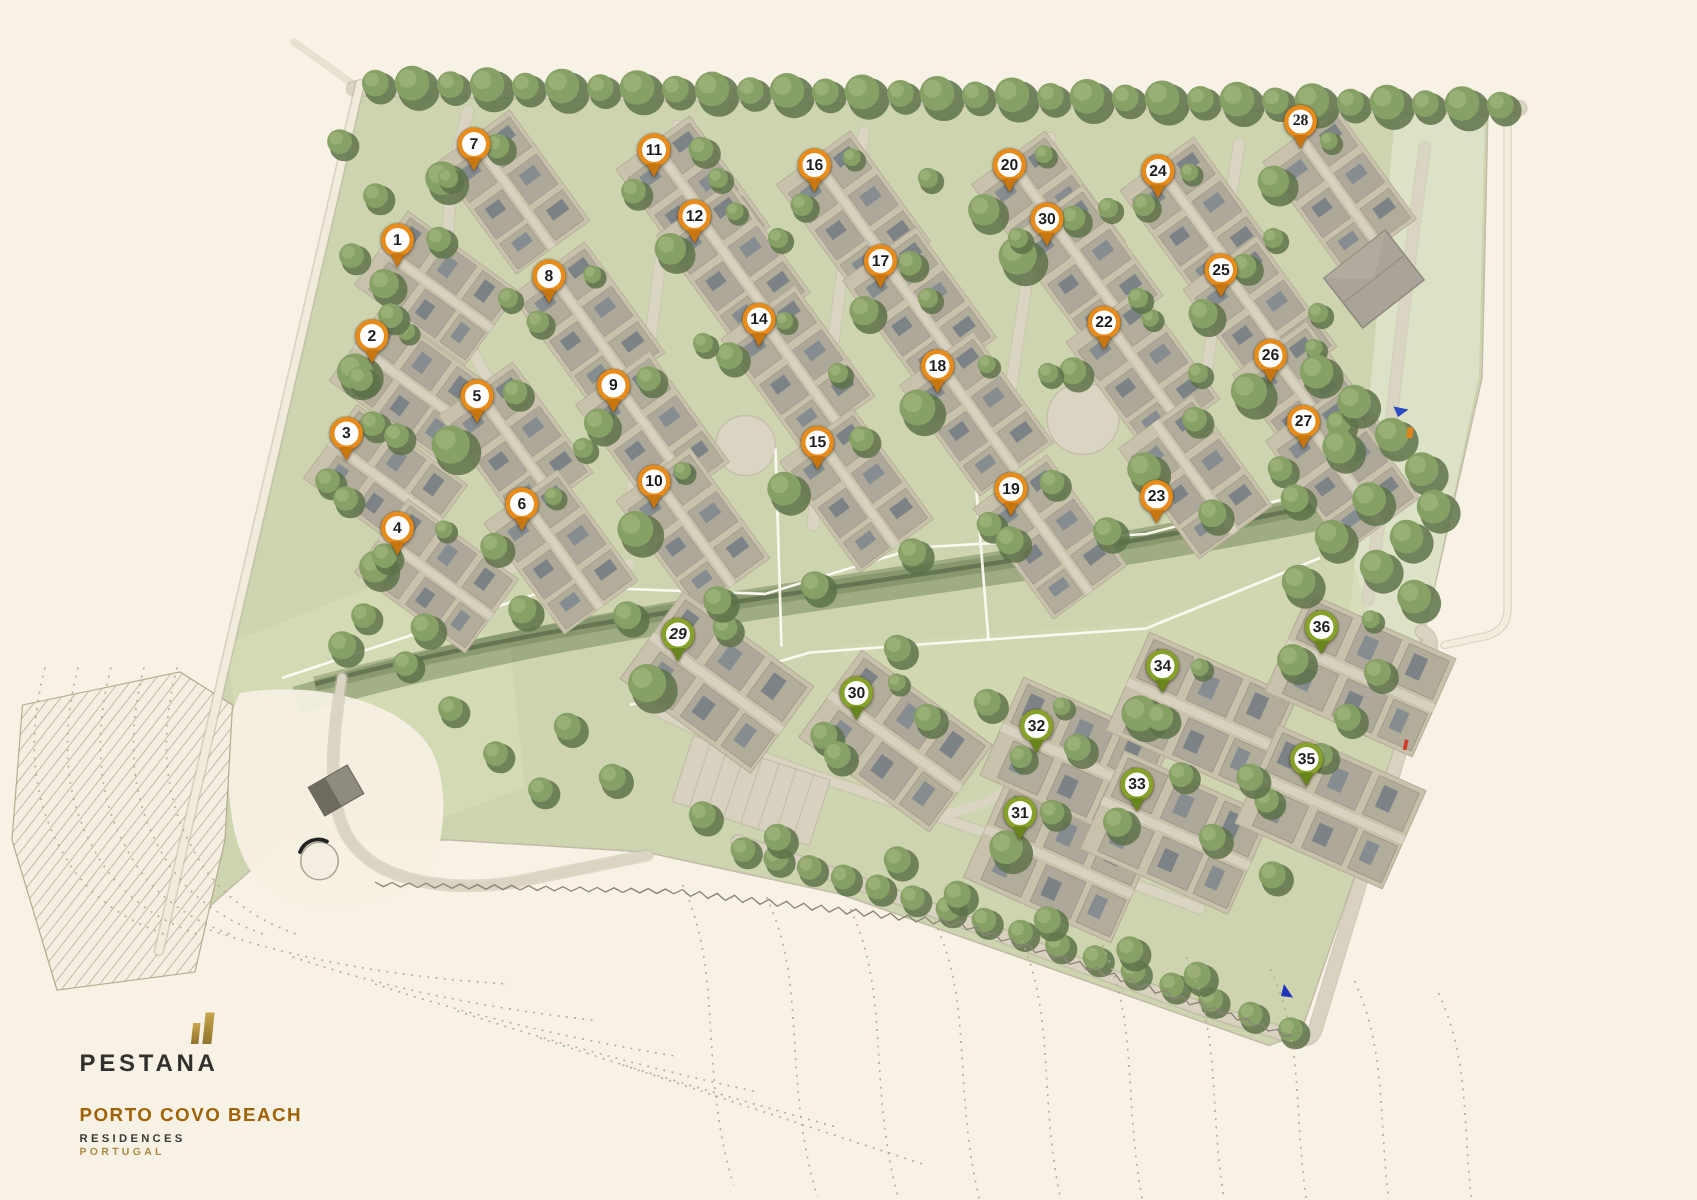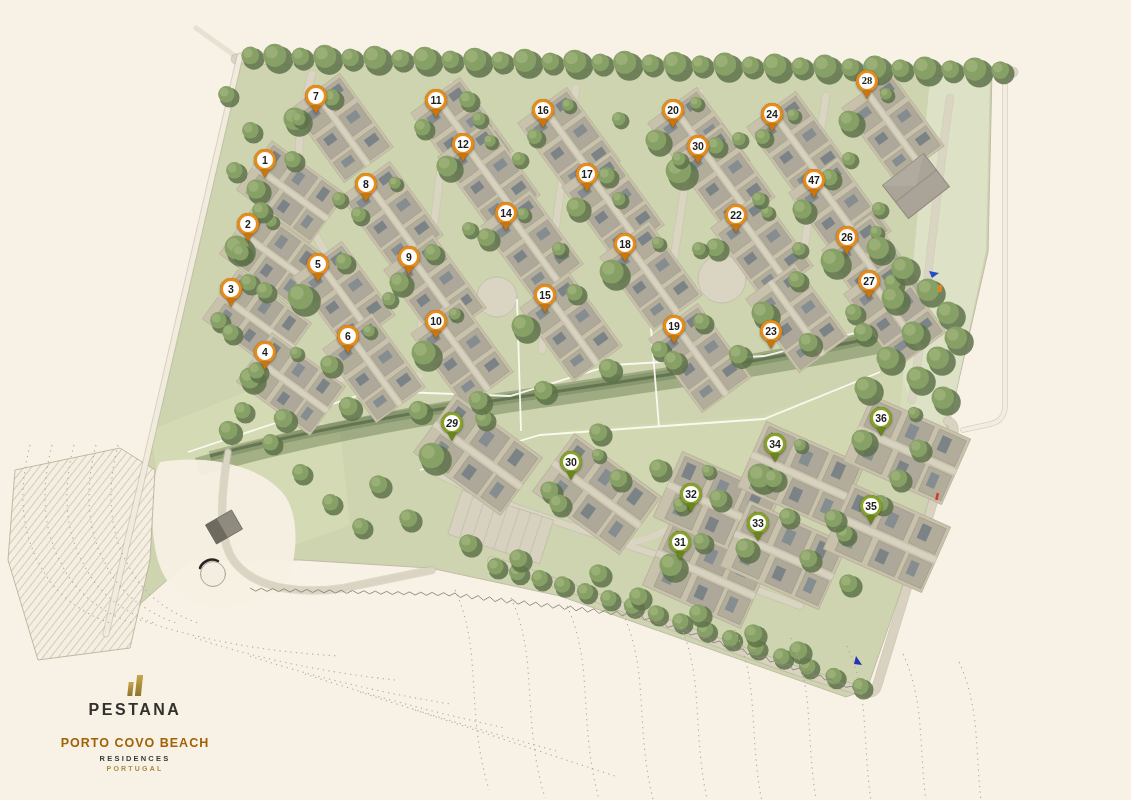--- a/index.html
+++ b/index.html
@@ -13,21 +13,21 @@
        display:flex;align-items:center;justify-content:center;
        transform:translate(-50%,-50%);
        filter:drop-shadow(0 0 .6px rgba(70,45,0,.55)) drop-shadow(0 1px 1px rgba(0,0,0,.35));
        cursor:pointer;z-index:6;}
   .pin .num{font-size:10.5px;font-weight:bold;color:#1e1e1c;line-height:1;}
   .pin::after{content:"";position:absolute;top:calc(100% + 1px);left:50%;margin-left:-5.5px;
        width:0;height:0;border-left:5.5px solid transparent;border-right:5.5px solid transparent;
        border-top:9px solid var(--pt,#c8760f);}
 
   
-  .logo{position:absolute;left:53px;top:668px;width:164px;text-align:center;z-index:4;}
+  .logo{position:absolute;left:53px;top:668px;width:164px;z-index:4;}
   .logo-mark{height:28px;display:flex;align-items:flex-end;justify-content:center;gap:3px;margin-bottom:5px;}
   .logo-mark .bar{display:block;transform:skewX(-6deg);background:linear-gradient(180deg,#c9a54d 0%,#8f742c 100%);}
   .logo-mark .bar.b1{width:5px;height:14px;}
   .logo-mark .bar.b2{width:6px;height:21px;}
   .brand-name{font-size:16px;font-weight:bold;letter-spacing:2.5px;color:#32312d;}
   .brand-property{font-size:12.5px;font-weight:bold;letter-spacing:1px;color:#a16207;margin-top:17px;}
   .brand-sub{font-size:7.5px;font-weight:bold;letter-spacing:2.2px;color:#3a3936;margin-top:4px;}
   .brand-country{font-size:7px;font-weight:bold;letter-spacing:2.2px;color:#ab8c44;margin-top:2px;}
 </style>
 </head>
@@ -546,41 +546,41 @@
       <div class="pin" style="left: 736px; top: 215px; --pc: #e78c1a; --pt: #c8760f;">
       <span class="num">22</span>
     </div>
       <div class="pin" style="left: 771px; top: 286px; margin-top: 45px; --pc: #e78c1a; --pt: #c8760f;">
       <span class="num">23</span>
     </div>
       <div class="pin" style="left: 772px; top: 114px; --pc: #e78c1a; --pt: #c8760f;">
       <span class="num">24</span>
     </div>
       <div class="pin" style="left: 814px; top: 180px; --pc: #e78c1a; --pt: #c8760f;">
-      <span class="num">47</span>
+      <span class="num">25</span>
     </div>
       <div class="pin" style="left: 847px; top: 237px; --pc: #e78c1a; --pt: #c8760f;">
       <span class="num">26</span>
     </div>
       <div class="pin" style="left: 869px; top: 281px; --pc: #e78c1a; --pt: #c8760f;">
       <span class="num">27</span>
     </div>
       <div class="pin" style="left: 867px; top: 81px; font-family: Liberation Serif, serif; --pc: #e78c1a; --pt: #c8760f;">
       <span class="num">28</span>
     </div>
       <div class="pin" style="left: 452px; top: 423px; font-style: italic; --pc: #86a22a; --pt: #69861d;">
       <span class="num">29</span>
     </div>
       <div class="pin" style="left: 571px; top: 462px; --pc: #86a22a; --pt: #69861d;">
       <span class="num">30</span>
     </div>
       <div class="pin" style="left: 680px; top: 542px; --pc: #86a22a; --pt: #69861d;">
       <span class="num">31</span>
     </div>
-      <div class="pin" style="left: 691px; top: 494px; --pc: #86a22a; --pt: #69861d;">
+      <div class="pin" style="left: 691px; top: 484px; --pc: #86a22a; --pt: #69861d;">
       <span class="num">32</span>
     </div>
       <div class="pin" style="left: 758px; top: 523px; --pc: #86a22a; --pt: #69861d;">
       <span class="num">33</span>
     </div>
       <div class="pin" style="left: 775px; top: 444px; --pc: #86a22a; --pt: #69861d;">
       <span class="num">34</span>
     </div>
       <div class="pin" style="left: 861px; top: 506px; margin-left: 10px; --pc: #86a22a; --pt: #69861d;">
       <span class="num">35</span>

